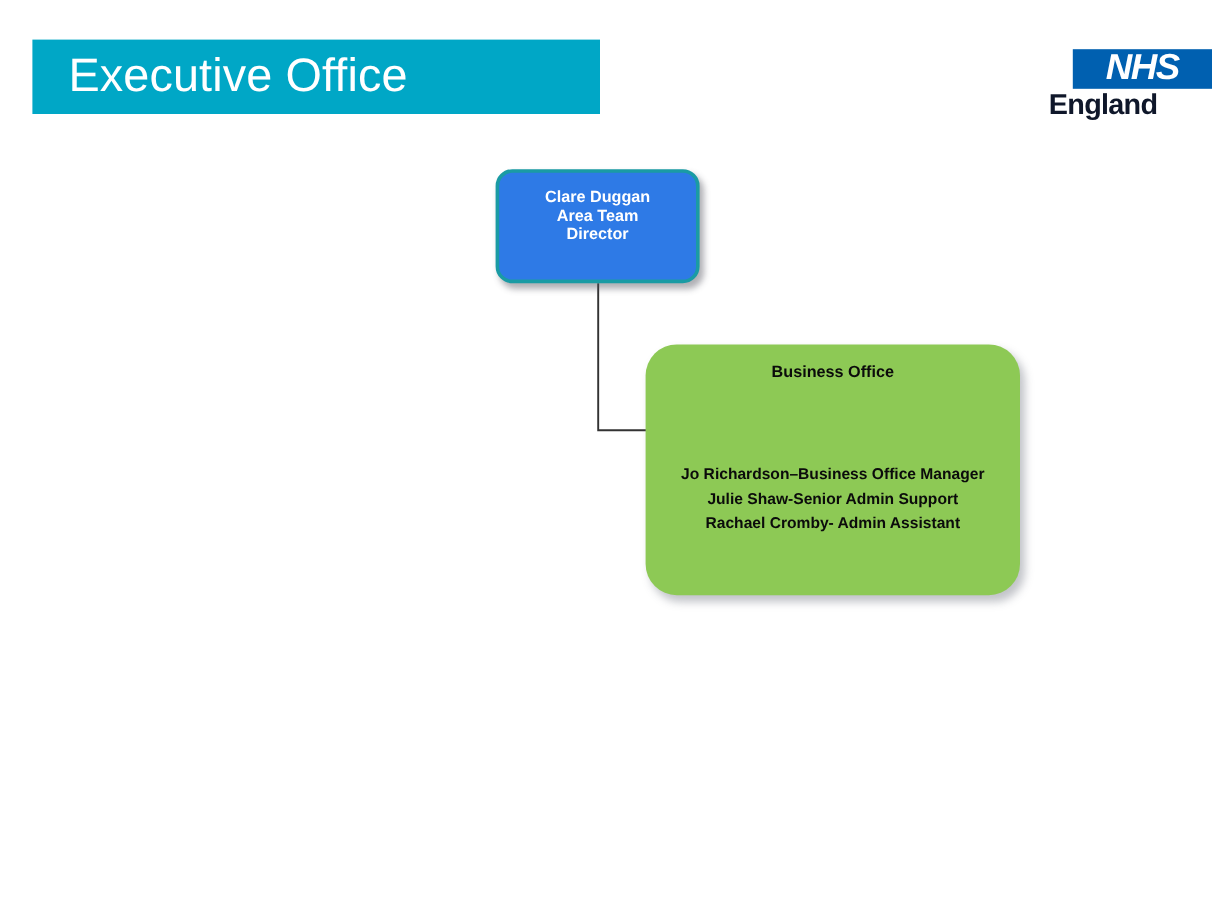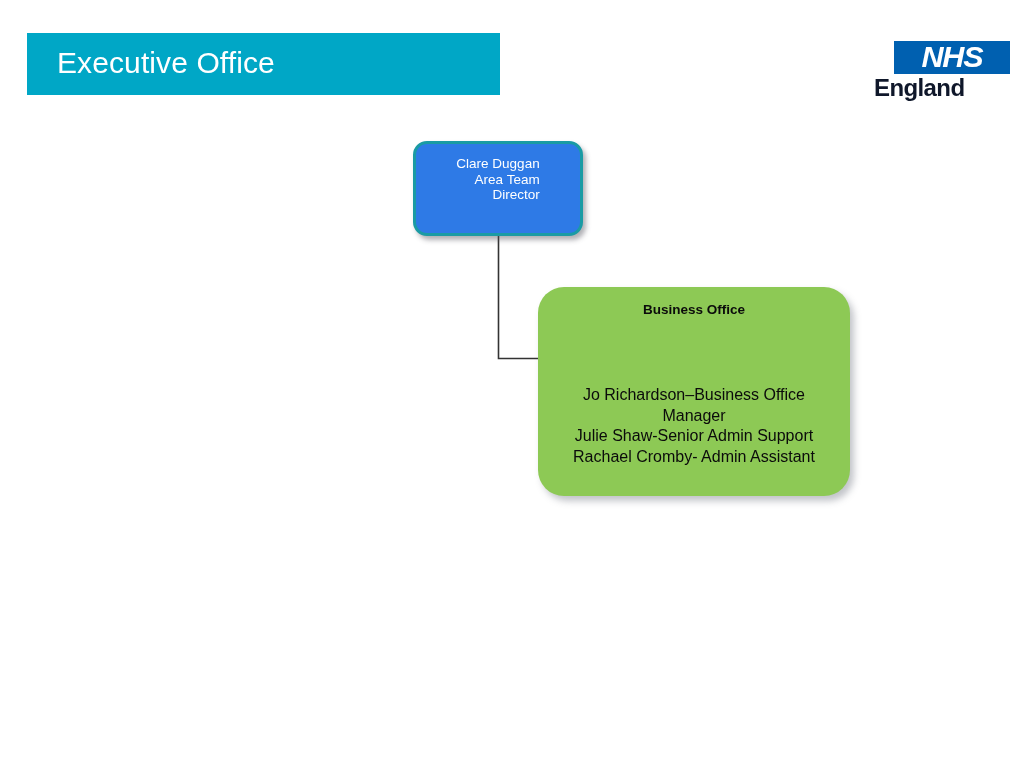--- a/index.html
+++ b/index.html
@@ -33,21 +33,21 @@
     height: 62px;
     background: #00a7c6;
   }
   #title-text {
     position: absolute;
     left: 30px;
     top: 50%;
     transform: translateY(-52%);
     color: #ffffff;
     font-family: "Liberation Sans", sans-serif;
-    font-size: 30px;
+    font-size: 39px;
     font-weight: 400;
     letter-spacing: 0.1px;
     line-height: 1;
     white-space: nowrap;
   }
 
   
   #nhs-logo {
     position: absolute;
     left: 874px;
@@ -119,24 +119,23 @@
     border: 3px solid #1a9ba4;
     border-radius: 14px;
     box-shadow: 3px 4px 5px rgba(80, 80, 90, 0.45);
     justify-content: flex-start;
     padding-top: 12px;
   }
   #node-director .node-lines {
     color: #ffffff;
     font-family: "Liberation Sans", sans-serif;
     font-size: 13.5px;
-    font-weight: normal;
+    font-weight: bold;
     line-height: 15.5px;
     white-space: pre-line;
-    text-align: right;
   }
 
   #node-business-office {
     left: 538px;
     top: 287px;
     width: 312px;
     height: 209px;
     background: #8dc955;
     border-radius: 26px;
     box-shadow: 4px 5px 7px rgba(120, 125, 135, 0.45);
@@ -148,22 +147,22 @@
     color: #0b0b0b;
     font-family: "Liberation Sans", sans-serif;
     font-size: 13.5px;
     font-weight: bold;
     line-height: 17px;
   }
   #bo-body {
     margin-top: 24px;
     color: #0b0b0b;
     font-family: "Liberation Sans", sans-serif;
-    font-size: 16px;
-    font-weight: 400;
+    font-size: 13px;
+    font-weight: 700;
     line-height: 20.5px;
     white-space: pre-line;
     padding: 0 14px;
   }
 </style>
 </head>
 <body>
 
 <div id="slide">
 

